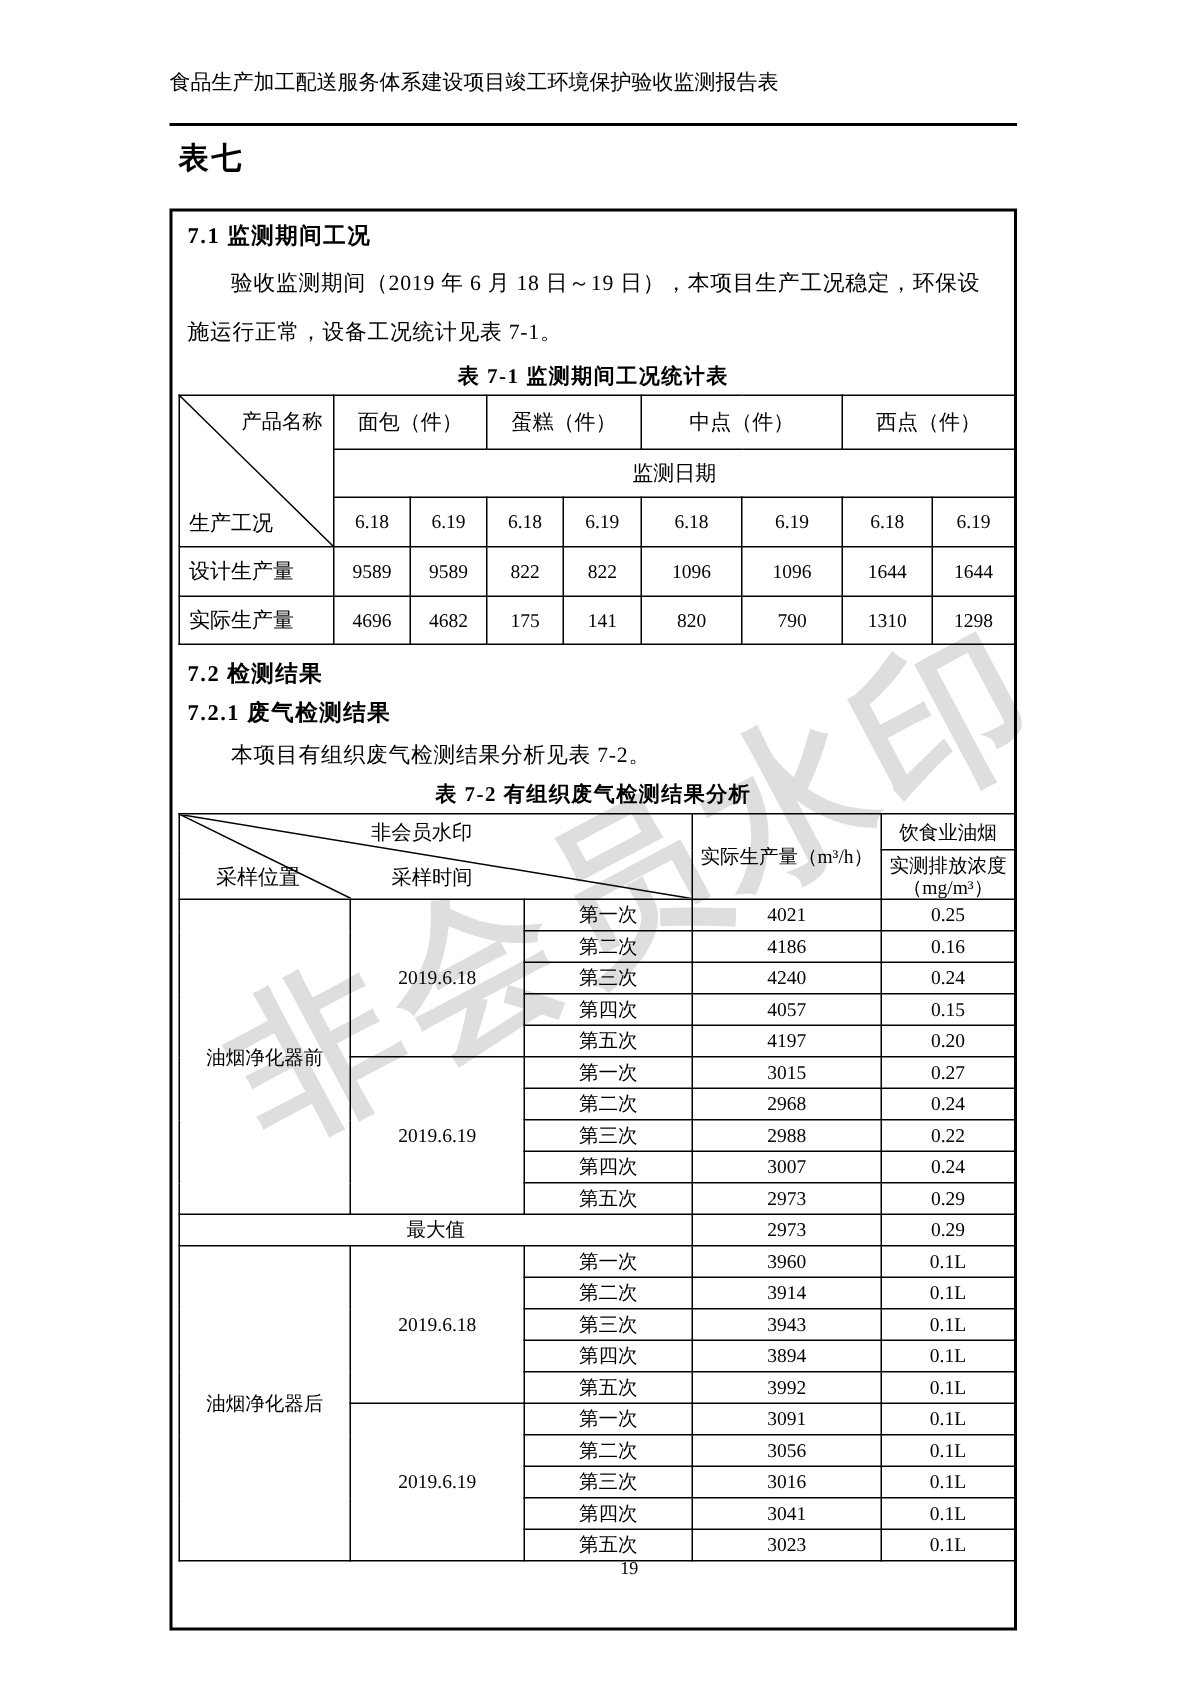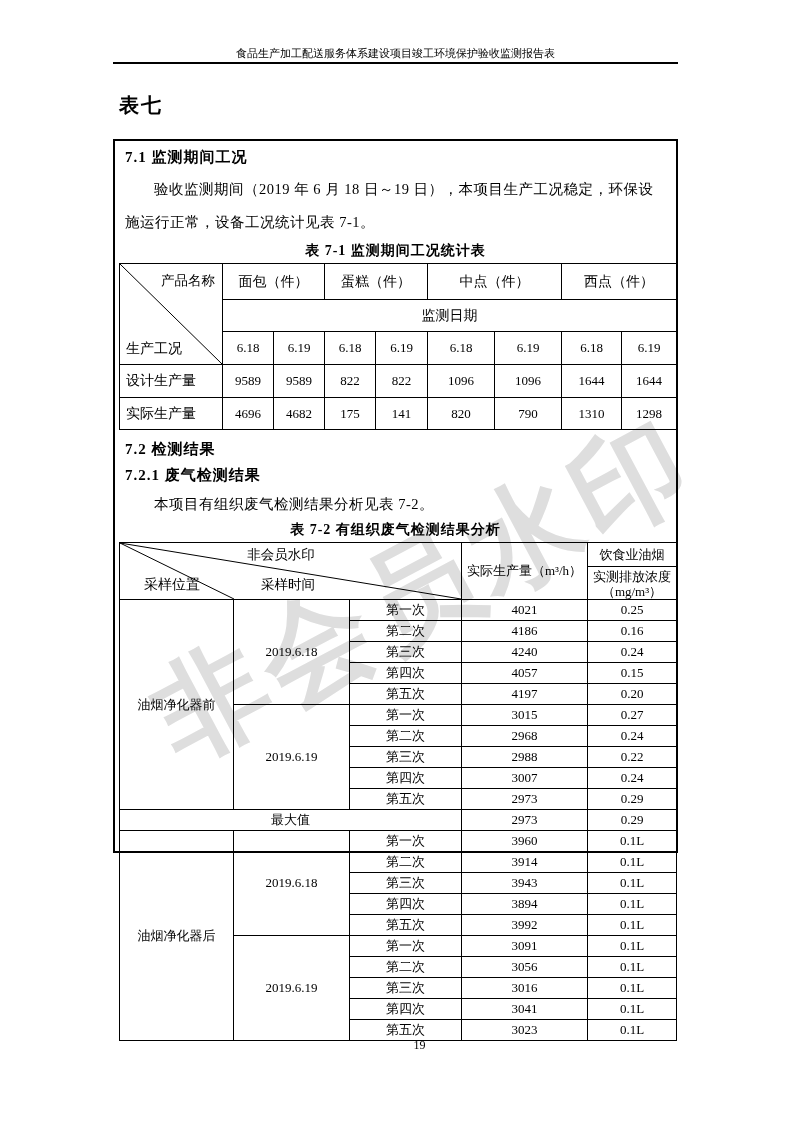--- a/index.html
+++ b/index.html
@@ -7,28 +7,28 @@
     width:793px;height:1122px;position:relative;background:#ffffff;
     font-family:"Liberation Serif","DejaVu Serif",serif;color:#000;overflow:hidden;
   }
   .watermark{
     position:absolute;left:128px;top:515px;z-index:0;white-space:nowrap;
     font-size:112px;font-weight:bold;color:#dedede;letter-spacing:6px;
     transform:rotate(-28deg);transform-origin:center center;user-select:none;
   }
   .doc-header{
     position:absolute;top:46px;left:113px;width:565px;z-index:1;
-    text-align:center;font-size:11px;padding-bottom:1px;border-bottom:2px solid #000;
+    text-align:left;font-size:14px;padding-bottom:18px;border-bottom:2px solid #000;
   }
   .big-title{
     position:absolute;top:92px;left:119px;z-index:1;
     font-size:20px;font-weight:bold;letter-spacing:2px;
   }
   .outer-box{
-    position:absolute;left:113px;top:139px;width:565px;height:714px;z-index:1;
+    position:absolute;left:113px;top:139px;width:565px;height:948px;z-index:1;
     border:2px solid #000;box-sizing:border-box;
   }
   .sec-heading{font-size:15px;font-weight:bold;margin:7px 0 0 10px;letter-spacing:1px;}
   .para-line{font-size:14.5px;margin:0 10px;line-height:21px;}
   .para-line.l1{margin-top:12px;text-indent:29px;letter-spacing:0.5px;}
   .para-line.l2{margin-top:12px;letter-spacing:0.5px;}
   .tbl-caption{text-align:center;font-size:14px;font-weight:bold;margin-top:9px;letter-spacing:1px;}
   table{border-collapse:collapse;margin-left:4px;table-layout:fixed;}
   td{border:1px solid #000;text-align:center;vertical-align:middle;padding:0;font-size:13px;overflow:hidden;}
   .t1{width:557px;margin-top:3px;border:1.5px solid #000;padding-left:22px;}

